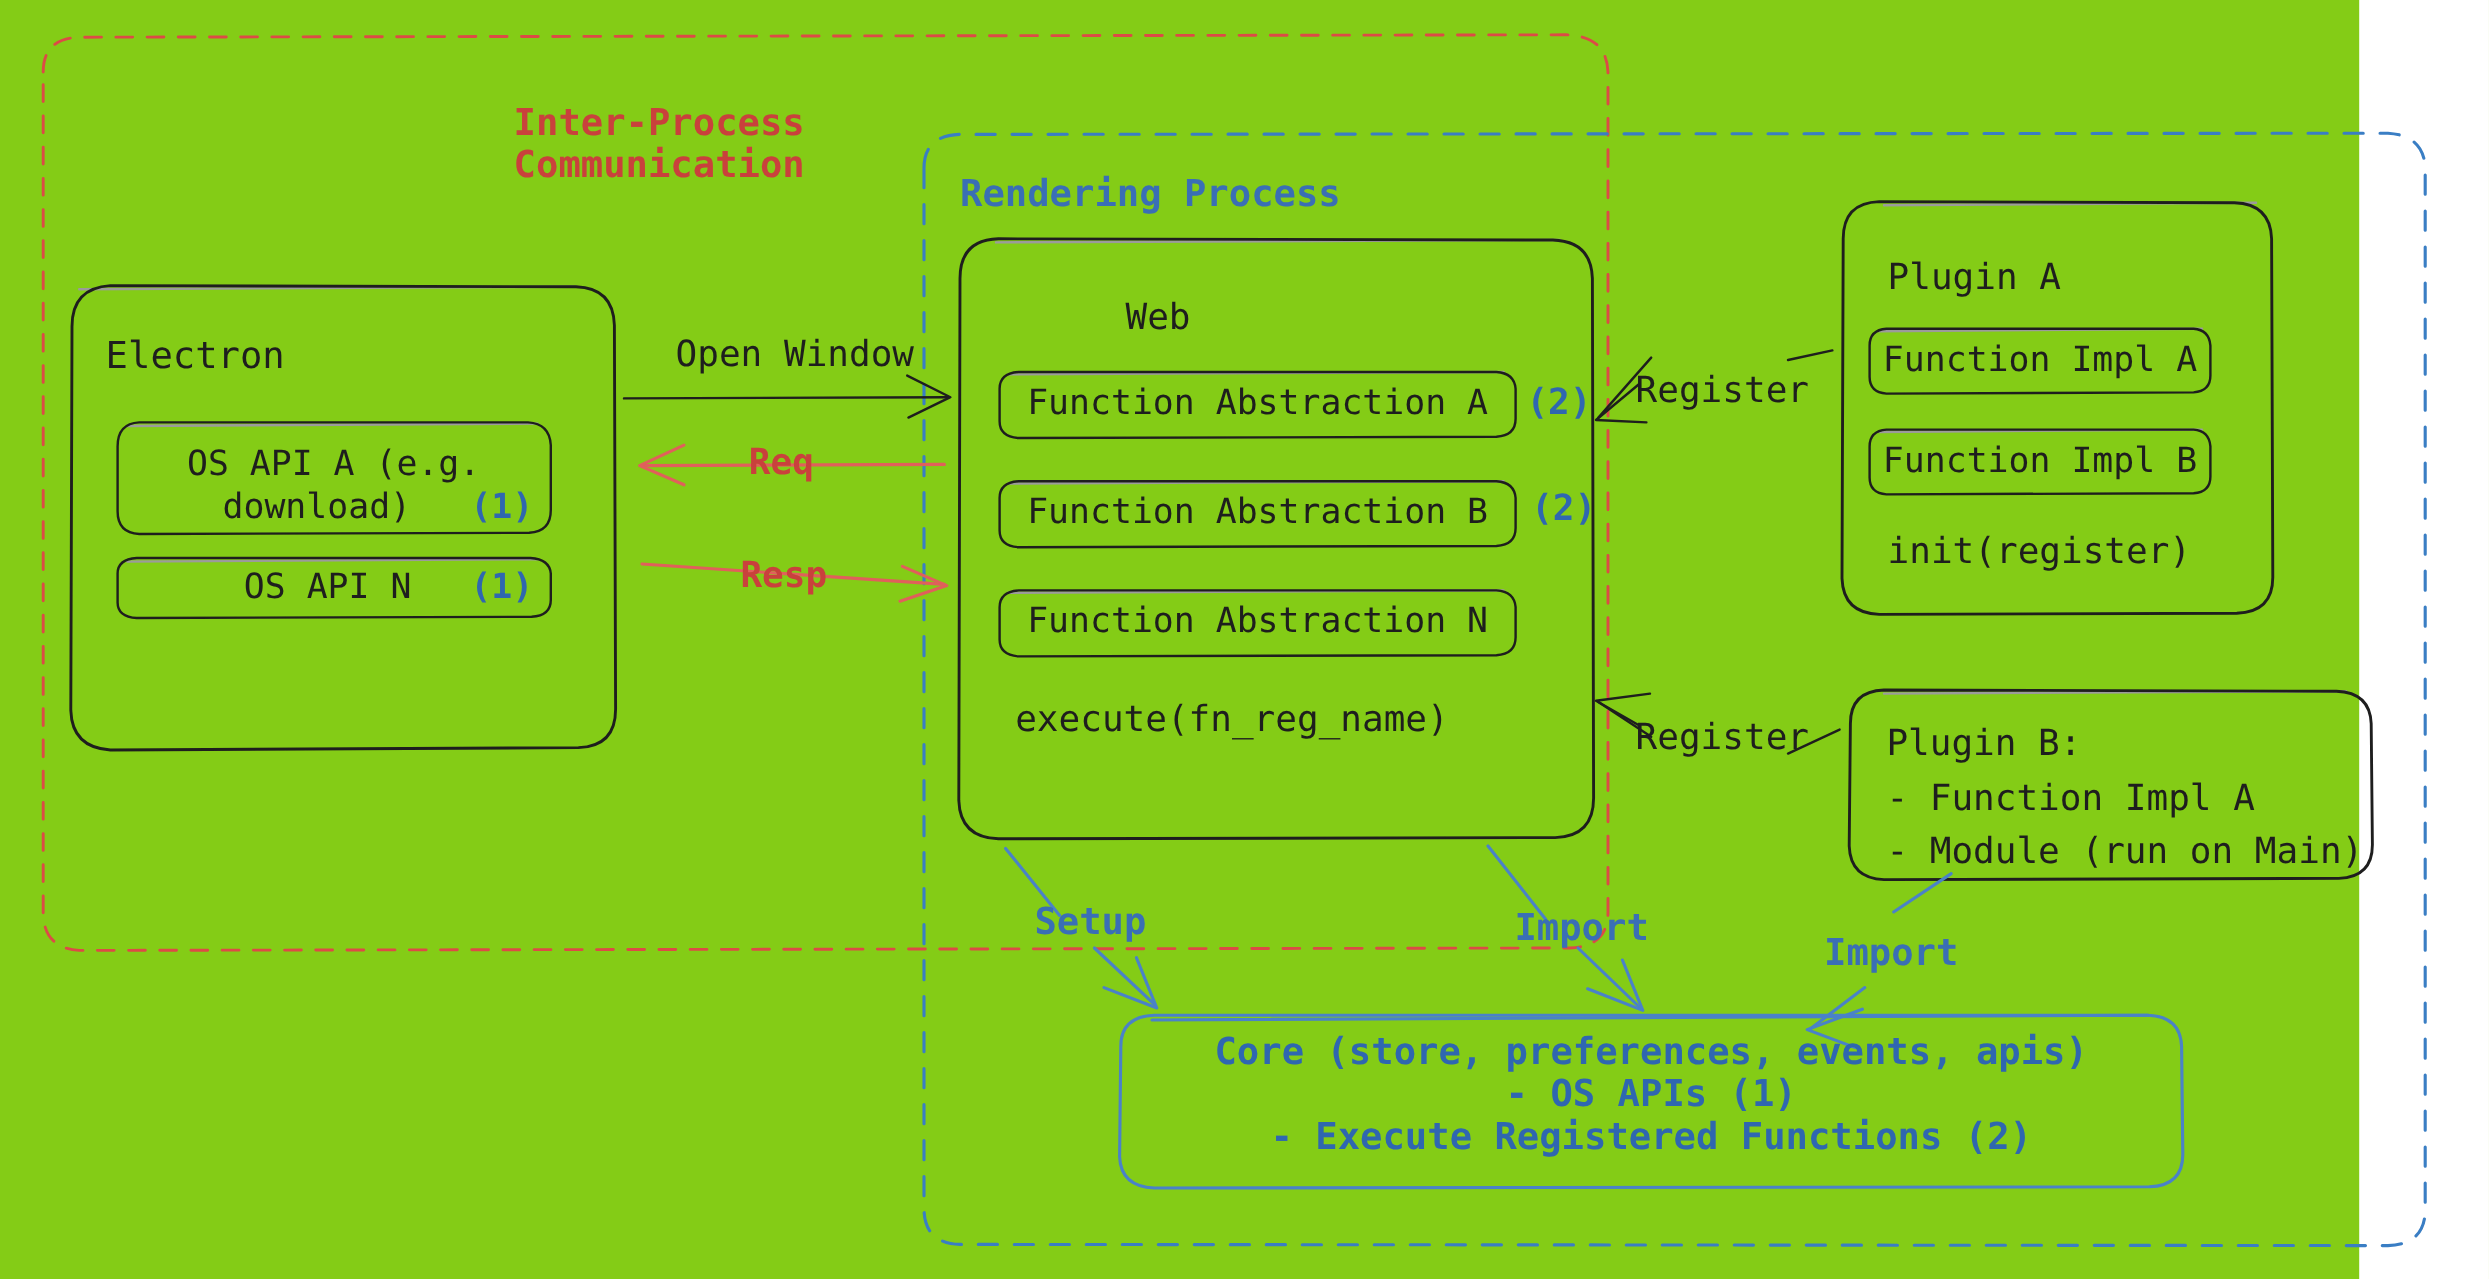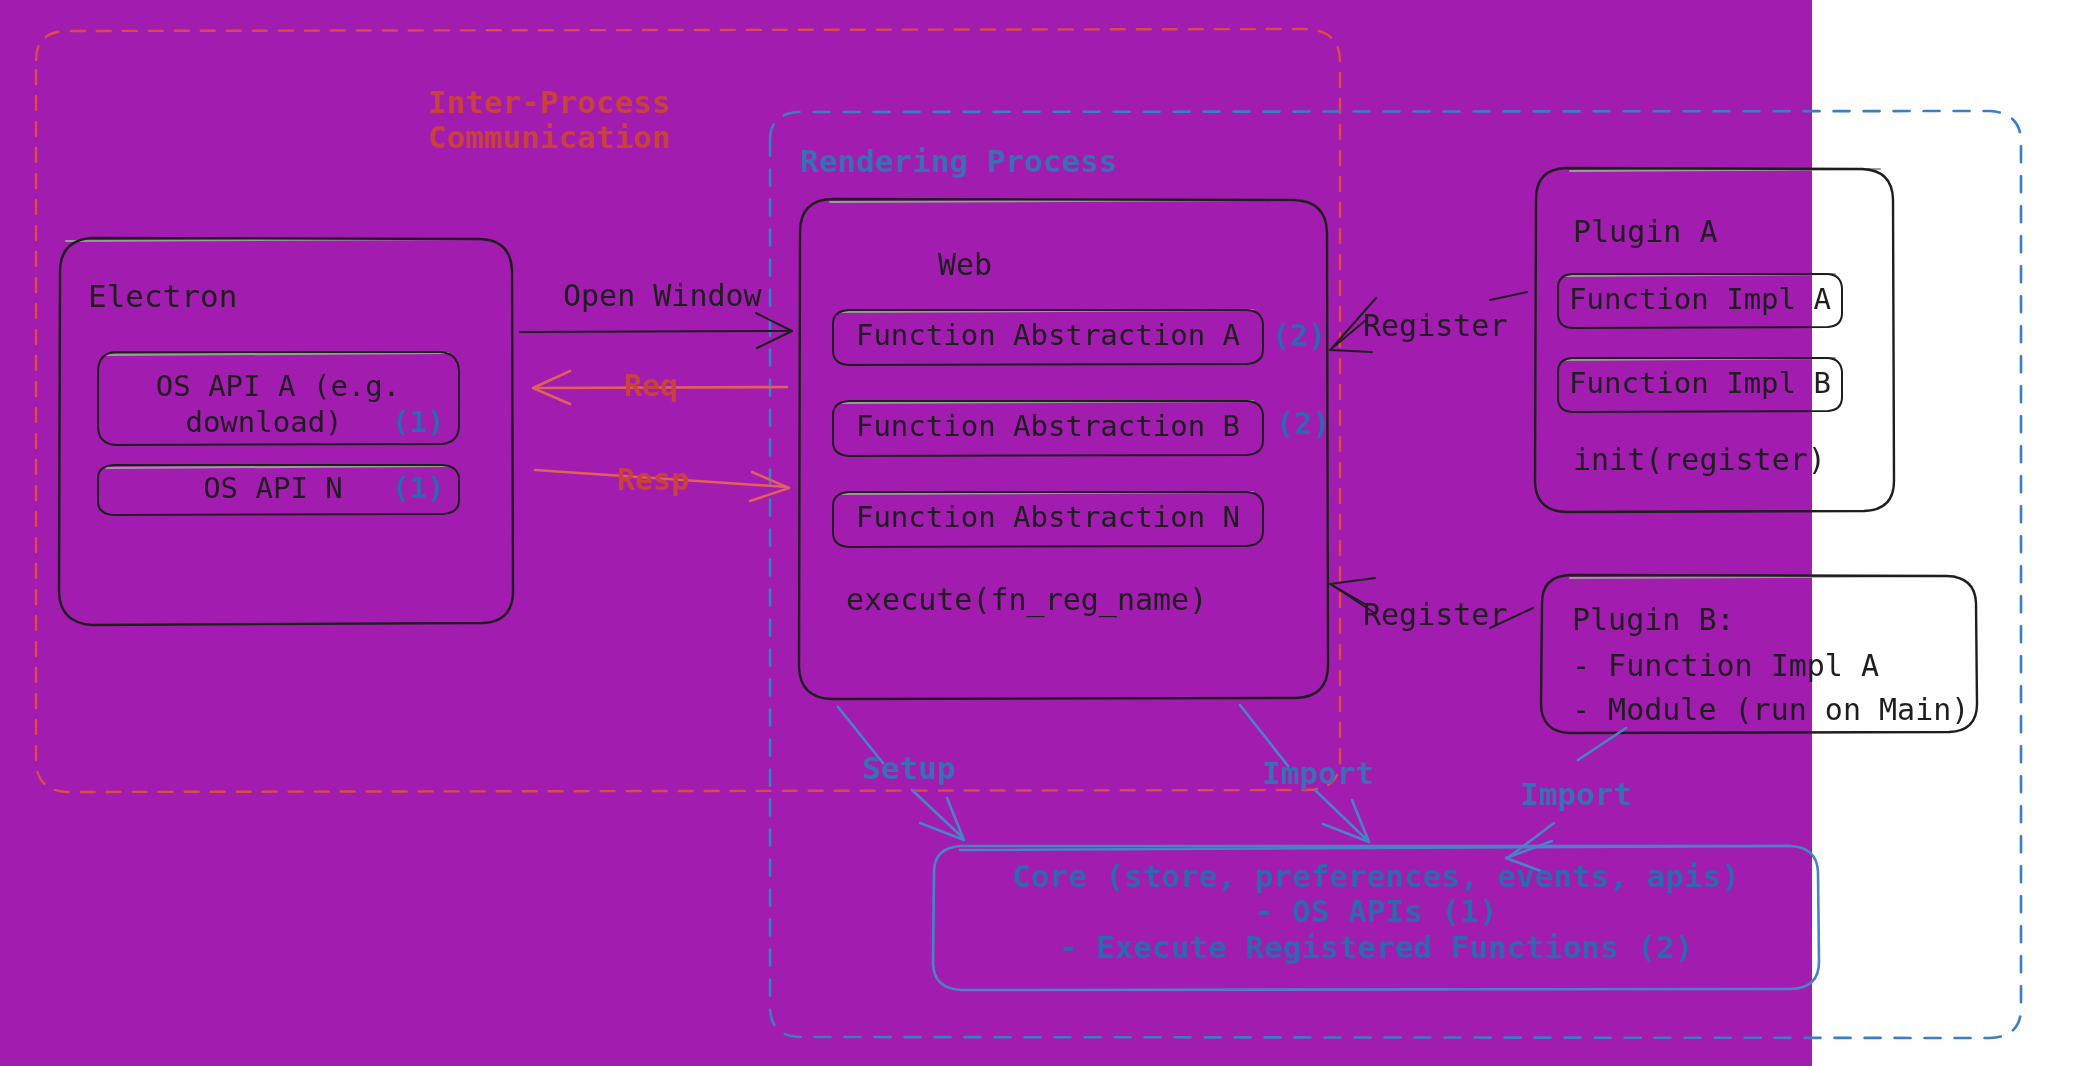--- a/index.html
+++ b/index.html
@@ -8,23 +8,23 @@
     background: #ffffff;
   }
   body {
     width: 2074px;
     height: 1066px;
     font-family: "DejaVu Sans Mono", "Liberation Mono", monospace;
     overflow: hidden;
   }
   #canvas {
     position: relative;
-    width: 1812px;
+    width: 1966px;
     height: 1066px;
-    background: #a21caf;
+    background: #84cc16;
   }
   svg#diagram {
     position: absolute;
     top: 0; left: 0;
     width: 2074px;
     height: 1066px;
   }
   .txt {
     font-family: "DejaVu Sans Mono", "Liberation Mono", monospace;
     fill: #1e1e1e;

